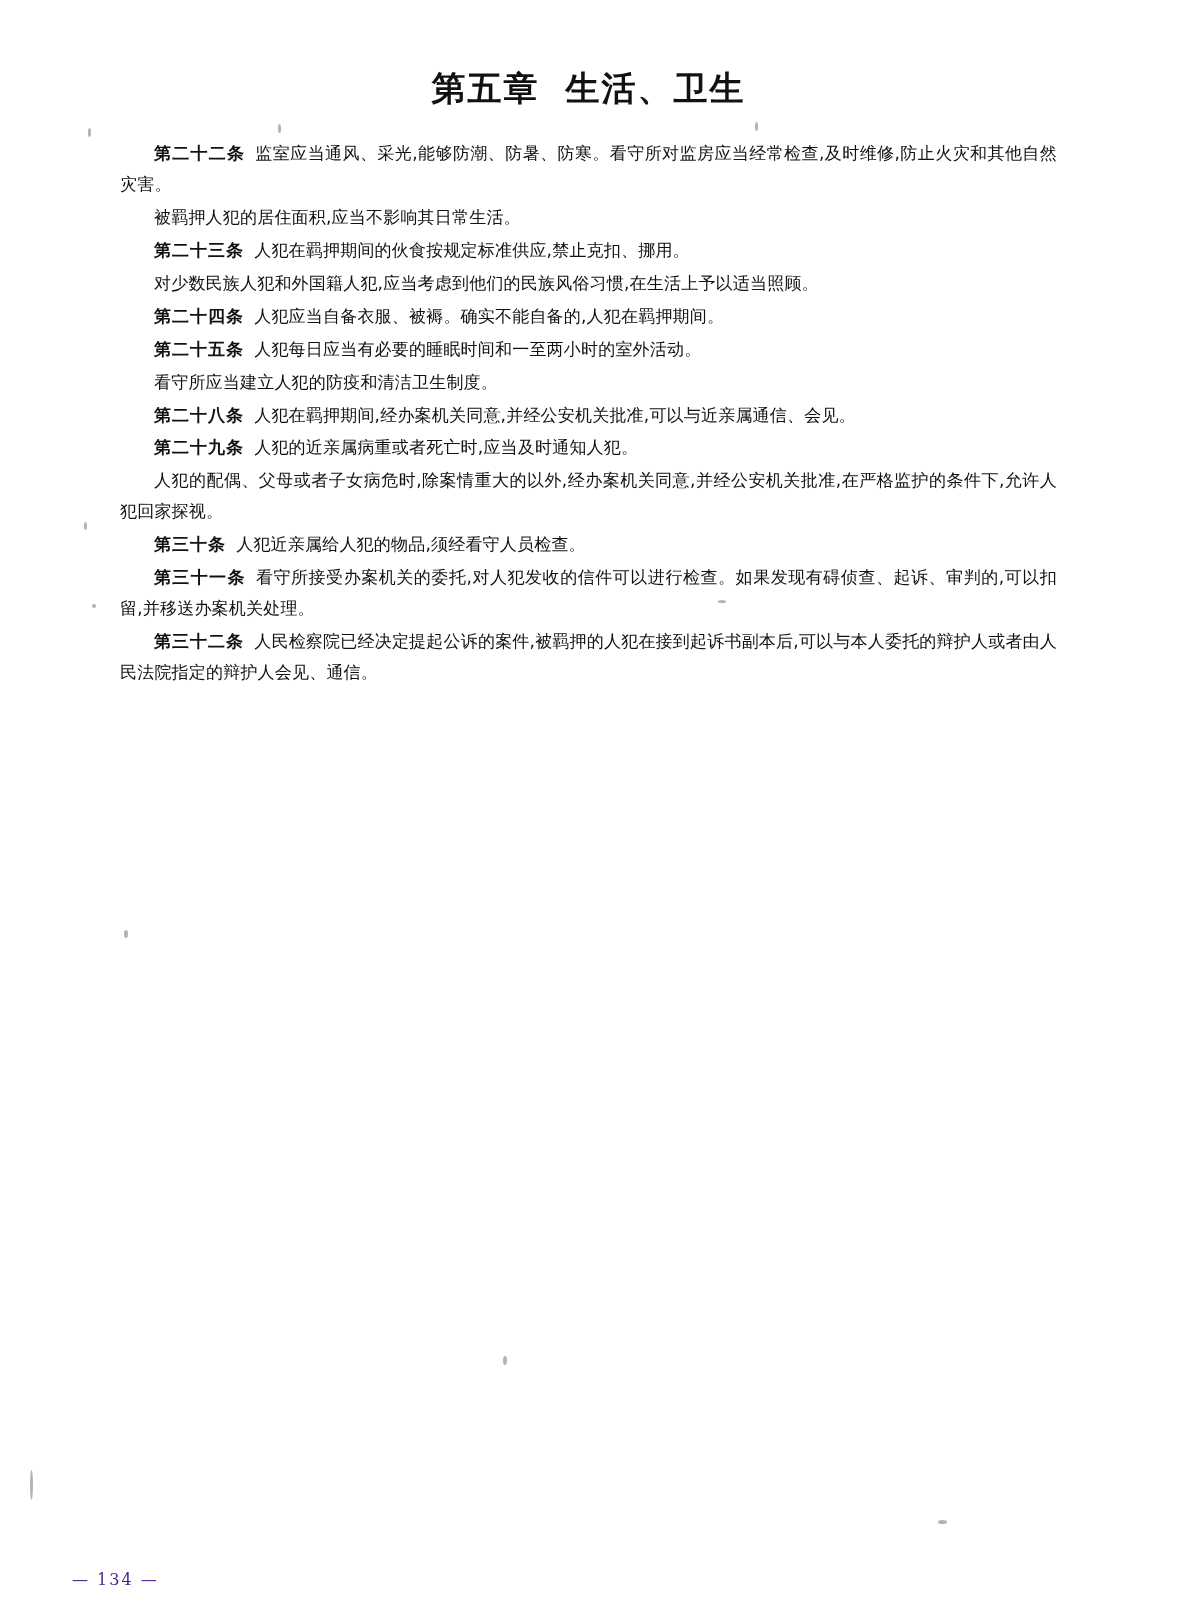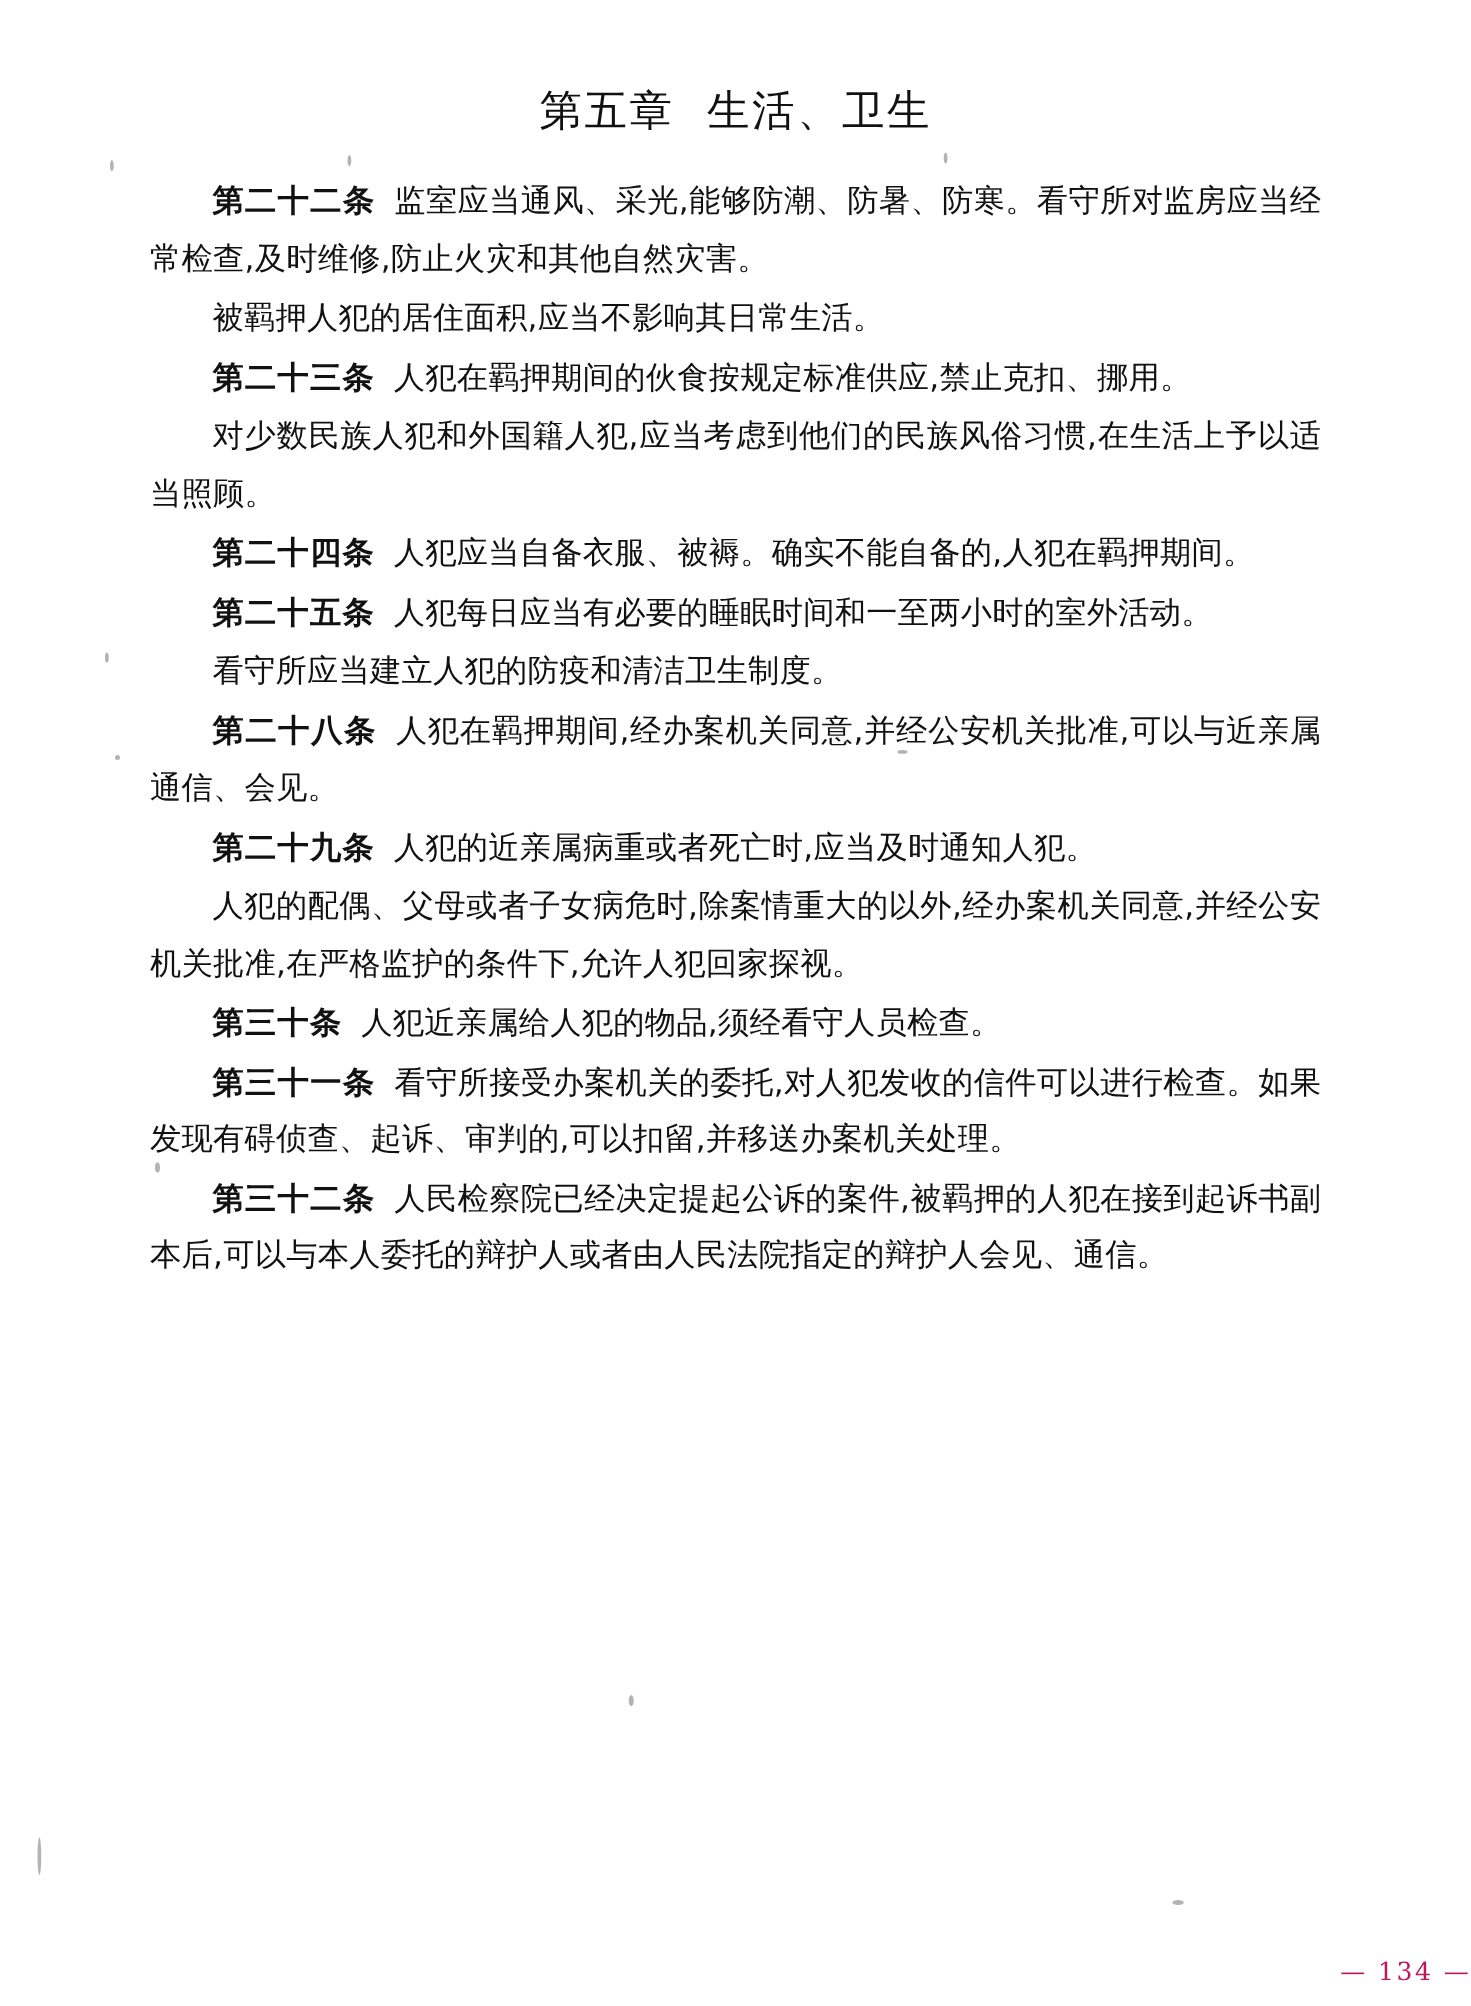--- a/index.html
+++ b/index.html
@@ -17,58 +17,58 @@
   }
   .page {
     position: relative;
     width: 1177px;
     height: 1605px;
     box-sizing: border-box;
     padding: 48px 120px 0 120px;
   }
   .chapter-title {
     text-align: center;
-    font-weight: normal;
+    font-weight: bold;
     font-size: 34px;
     letter-spacing: 2px;
     margin: 18px 0 26px 0;
     font-family: "DejaVu Serif", "Liberation Serif", serif;
   }
   .chapter-title .gap {
     display: inline-block;
     width: 26px;
   }
   .para {
-    font-size: 25px;
+    font-size: 17px;
     line-height: 1.82;
     text-align: justify;
     text-justify: inter-ideograph;
     margin: 0 0 2px 0;
     text-indent: 2em;
     letter-spacing: 0.2px;
   }
   .art-label {
     font-weight: bold;
     letter-spacing: 1px;
     margin-right: 0.6em;
   }
   .second-chapter {
     margin-top: 44px;
   }
   .footer {
     position: absolute;
     left: 0;
     right: 0;
     bottom: 16px;
-    text-align: right;
+    text-align: left;
     padding-left: 72px;
-    font-size: 20px;
+    font-size: 16px;
     font-family: "DejaVu Serif", "Liberation Serif", serif;
     letter-spacing: 2px;
-    color: #be185d;
+    color: #4c1d95;
   }
   .speck {
     position: absolute;
     background: #9a9a9a;
     border-radius: 50%;
     opacity: .75;
   }
 </style>
 </head>
 <body>

